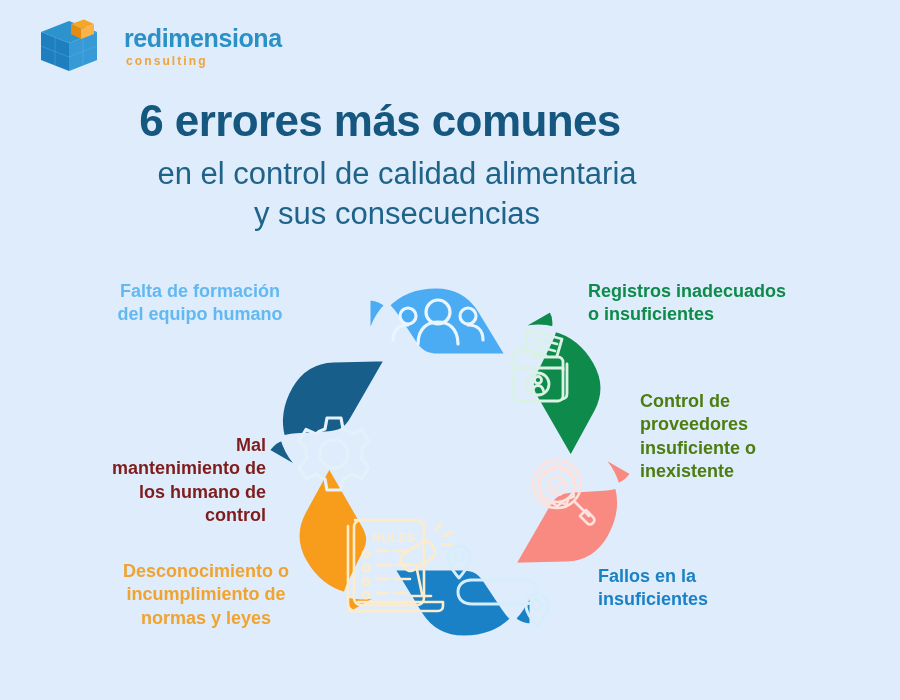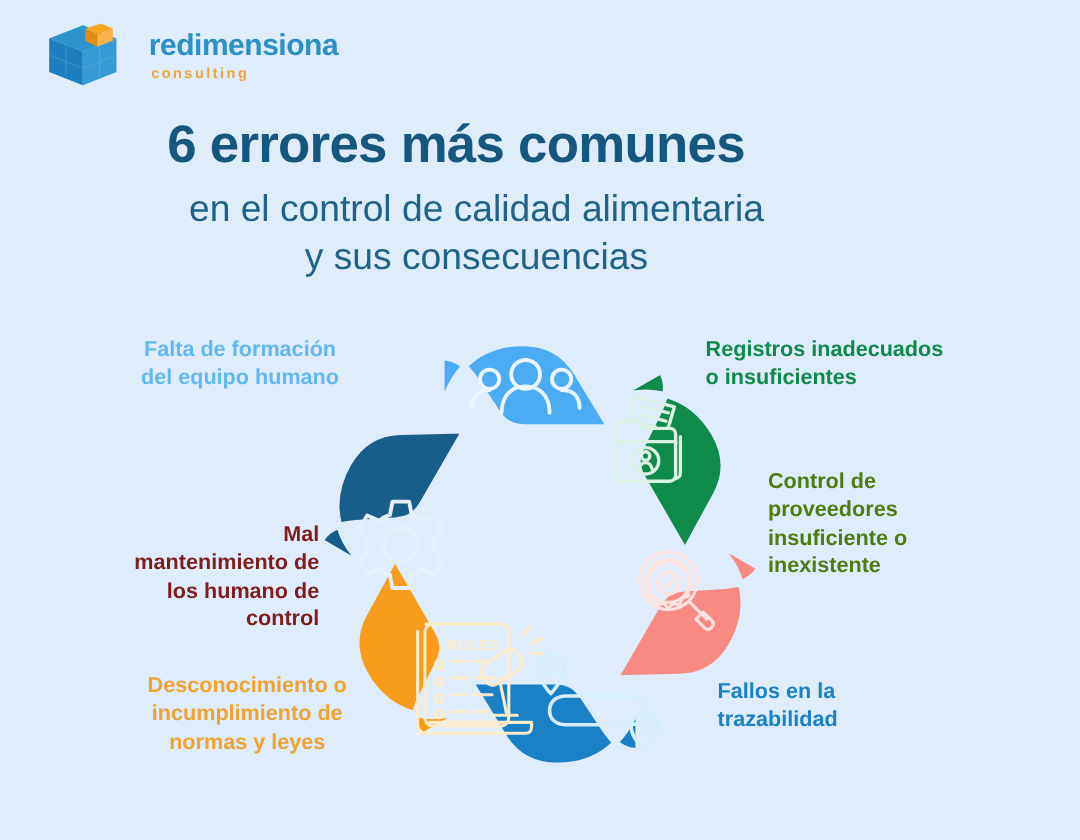--- a/index.html
+++ b/index.html
@@ -188,21 +188,21 @@
 
   <div class="lbl lbl-suppliers">
     <div>Control de</div>
     <div>proveedores</div>
     <div>insuficiente o</div>
     <div>inexistente</div>
   </div>
 
   <div class="lbl lbl-trace">
     <div>Fallos en la</div>
-    <div>trazabilidad</div>
+    <div>insuficientes</div>
   </div>
 
   <div class="lbl lbl-rules">
     <div>Desconocimiento o</div>
     <div>incumplimiento de</div>
     <div>normas y leyes</div>
   </div>
 
   <div class="lbl lbl-maint">
     <div>Mal</div>

